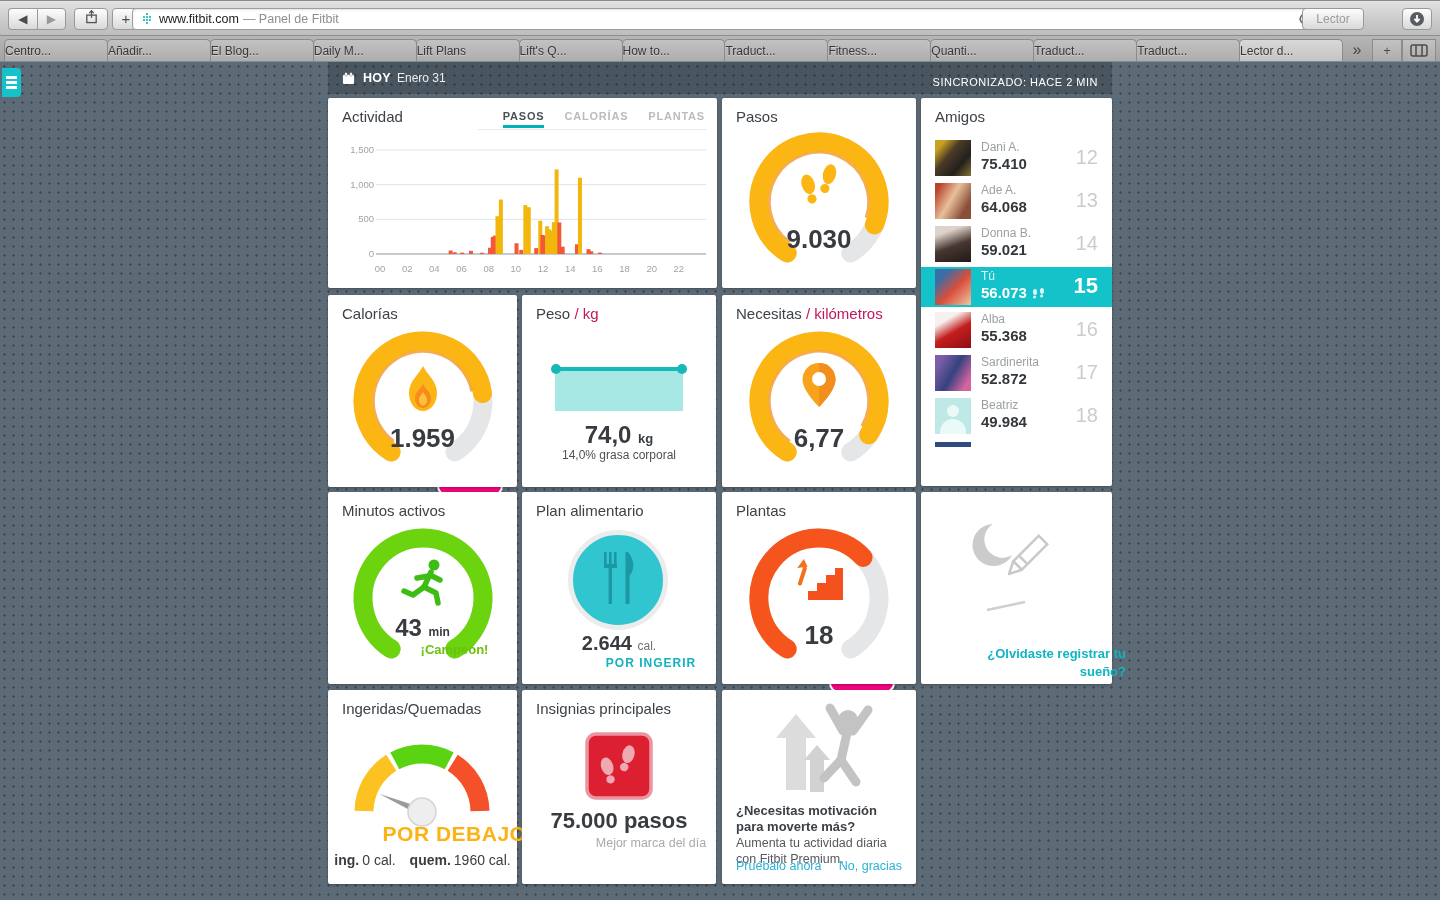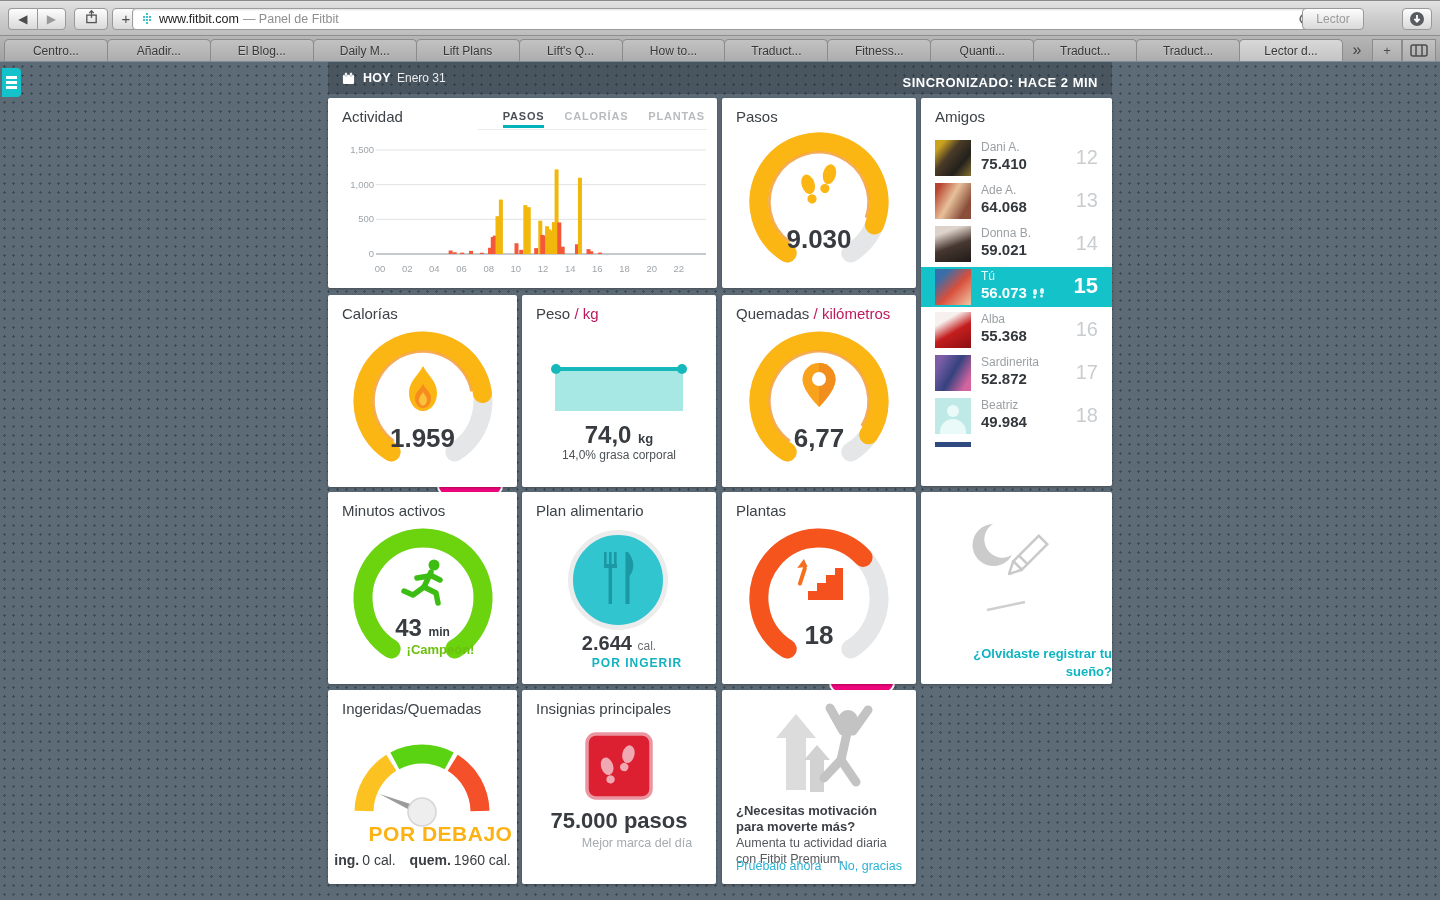--- a/index.html
+++ b/index.html
@@ -23,53 +23,53 @@
   .url-host { color:#222; }
   .url-suffix { color:#8e8e8e; margin-left:4px; }
   .reload { margin-left:auto; width:16px; height:16px; }
   .reader { right:76px; width:62px; color:#9a9a9a; font-size:12px; }
   .dlbtn { right:8px; width:30px; }
 
   .tabbar { position:absolute; left:0; top:36px; width:1440px; height:26px;
     background:linear-gradient(#b6b6b6,#a2a2a2); border-bottom:1px solid #7e8e96; display:flex; align-items:stretch; }
   #tabs { display:flex; flex:0 0 auto; width:1342px; padding-left:4px; }
   .stab { flex:1; margin-top:3px; border:1px solid #8b8b8b; border-bottom:none; border-radius:5px 5px 0 0;
-    background:linear-gradient(#c2c2c2,#adadad); font-size:12px; color:#373737; text-align:center;
+    background:linear-gradient(#c2c2c2,#adadad); font-size:12px; color:#373737; 
     line-height:22px; text-shadow:0 1px 0 rgba(255,255,255,.35); white-space:nowrap; overflow:hidden; margin-right:-1px; }
   .stab.active { background:linear-gradient(#d8d8d8,#c4c4c4); z-index:2; }
   .tabtool { margin-top:3px; width:30px; border:1px solid #8b8b8b; border-bottom:none;
     background:linear-gradient(#c2c2c2,#adadad); color:#4c4c4c; font-size:13px; text-align:center; line-height:21px; }
 
   
   .content { position:absolute; left:0; top:62px; width:1440px; height:838px; background-color:#5d6b76;
     background-image:radial-gradient(rgba(32,45,55,.5) 1px, transparent 1.4px); background-size:9px 9px; }
   .hamburger { position:absolute; left:2px; top:6px; width:19px; height:29px; background:#13c2ca;
     border-radius:0 4px 4px 0; z-index:5; }
   .hamburger i { position:absolute; left:4px; width:11px; height:2.5px; background:#fff; }
   .hoybar { position:absolute; left:328px; top:0; width:784px; height:28px; background:rgba(20,32,40,.28);
     color:#fff; display:flex; align-items:center; padding:16px 14px; }
   .hoy-label { font-weight:bold; font-size:12.5px; margin-left:8px; letter-spacing:.3px; }
   .hoy-date { font-size:12px; margin-left:6px; color:rgba(255,255,255,.9); }
-  .sync { margin-left:auto; font-size:13px; font-weight:bold; letter-spacing:.5px;margin-top:8px; }
+  .sync { margin-left:auto; font-size:11px; font-weight:normal; letter-spacing:.5px;margin-top:8px; }
 
   .tile { position:absolute; background:#fff; border-radius:2px; box-shadow:0 1px 3px rgba(0,0,0,.3); z-index:2; }
   .t-title { position:absolute; left:14px; top:10px; font-size:15px; color:#3c4247; }
   .t-unit { color:#be185d; }
   .pill { position:absolute; height:14px; width:66px; background:#f2067e; border:2px solid #fff; border-top:none;
     border-radius:0 0 10px 10px; z-index:1; }
 
   
   .act-tabs { position:absolute; right:12px; top:12px; display:flex; gap:20px; font-size:11px; font-weight:bold;
     letter-spacing:.8px; color:#b9bcbf; }
   .act-tab.active { color:#4b5055; border-bottom:3px solid #00b3ba; padding-bottom:3px; }
   .act-tabline { position:absolute; left:150px; right:10px; top:31px; height:1px; background:#e9eaeb; }
 
   .gauge-num { position:absolute; left:0; width:100%; text-align:center; font-weight:bold; color:#383c40; }
   .g-icon { position:absolute; }
-  .champ { position:absolute; left:0; width:100%; text-align:center; font-weight:bold;padding-left:36px; }
+  .champ { position:absolute; left:14px; width:100%; text-align:center; font-weight:bold;padding-left:36px; }
 
   
   .f-row { position:absolute; left:0; width:100%; height:40px; }
   .f-row .avatar { position:absolute; left:14px; top:2px; width:36px; height:36px; }
   .f-name { position:absolute; left:60px; top:2px; font-size:12px; color:#9aa0a4; }
   .f-steps { position:absolute; left:60px; top:17px; font-size:15px; font-weight:bold; color:#33383c; }
   .f-rank { position:absolute; right:14px; top:8px; font-size:20px; color:#c9cdd0; }
   .f-row.you { background:#14c3ca; }
   .f-row.you .f-name { color:#e9fbfc; }
   .f-row.you .f-steps,{ color:#fff; }
@@ -367,21 +367,21 @@
         <span class="wdot" style="right:-4px;"></span>
       </div>
       <div class="gauge-num" style="top:126px;font-size:24px;">
         <span>74,0</span> <span style="font-size:13px;">kg</span>
       </div>
       <div class="gauge-num" style="top:153px;font-size:12px;font-weight:normal;color:#4d5256;">14,0% grasa corporal</div>
     </div>
 
     <div class="tile" style="left:722px;top:233px;width:194px;height:192px;">
       <div class="t-title">
-        <span>Quemadas</span> <span class="t-unit">/ kilómetros</span>
+        <span>Necesitas</span> <span class="t-unit">/ kilómetros</span>
       </div>
       <div id="g-dist" style="position:absolute;left:12px;top:26px;"><svg width="170" height="150" viewBox="0 0 170 150">
             <path d="M53.2 130.9 A60 60 0 1 1 116.8 130.9" stroke="#e5e6e7" stroke-width="19" fill="none" stroke-linecap="round"></path>
             <path d="M53.2 130.9 A60 60 0 1 1 134.6 113.8" stroke="#fcb614" stroke-width="19" fill="none" stroke-linecap="round"></path>
             <path d="M55.9 120.0 A49.5 49.5 0 1 1 127.7 105.0" stroke="#f2901d" stroke-width="2.5" fill="none" opacity=".75"></path>
           </svg></div>
       <svg class="g-icon" style="left:77px;top:66px;" width="40" height="50" viewBox="0 0 40 50">
         <path d="M20 2 C10.5 2 3.5 9.5 3.5 18.5 C3.5 30 20 46 20 46 C20 46 36.5 30 36.5 18.5 C36.5 9.5 29.5 2 20 2 Z" fill="#f9a21b"></path>
         <path d="M20 2 C29.5 2 36.5 9.5 36.5 18.5 C36.5 30 20 46 20 46 L20 2 Z" fill="#f28e1e"></path>
         <circle cx="20" cy="18" r="7" fill="#fff"></circle>

